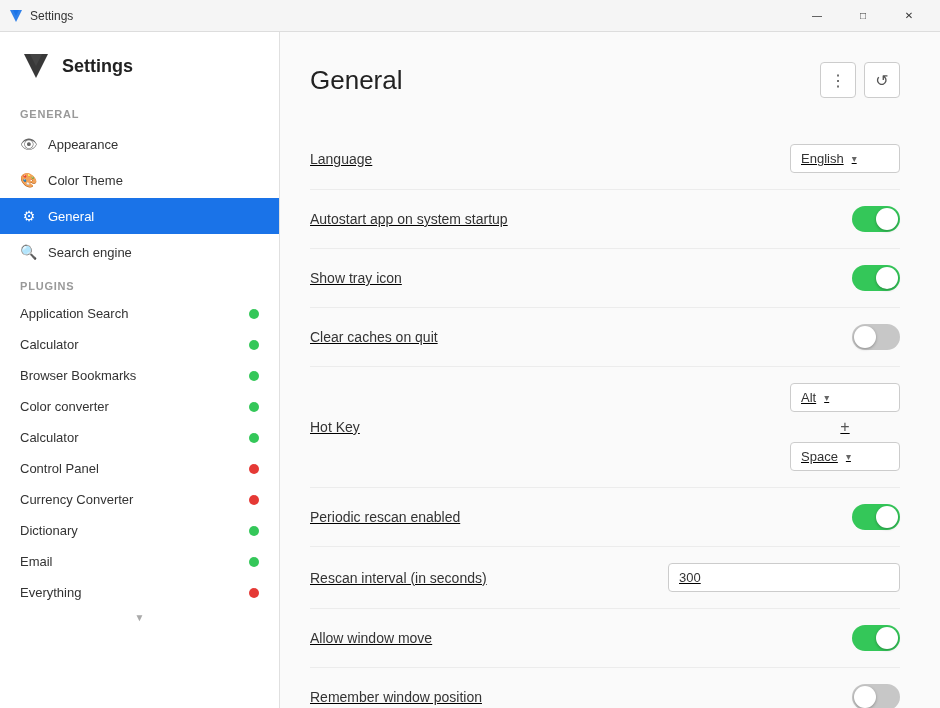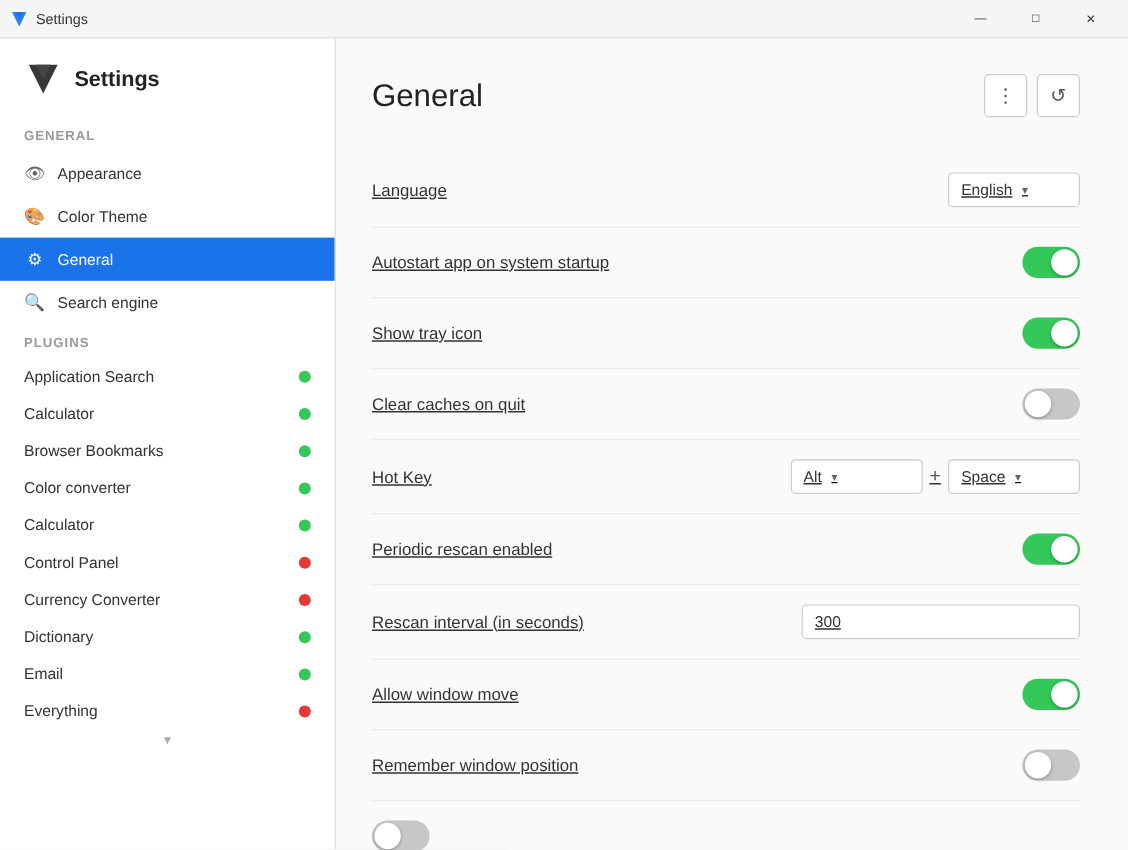--- a/index.html
+++ b/index.html
@@ -251,20 +251,21 @@
     .dropdown-arrow {
       font-size: 10px;
       color: #666;
     }
 
     
     .hotkey-group {
       display: flex;
       align-items: center;
       gap: 6px;
+      flex-direction: column;
     }
     .hotkey-plus {
       font-size: 16px;
       color: #555;
       font-weight: 300;
     }
 
     
     .text-input {
       border: 1px solid #ccc;

